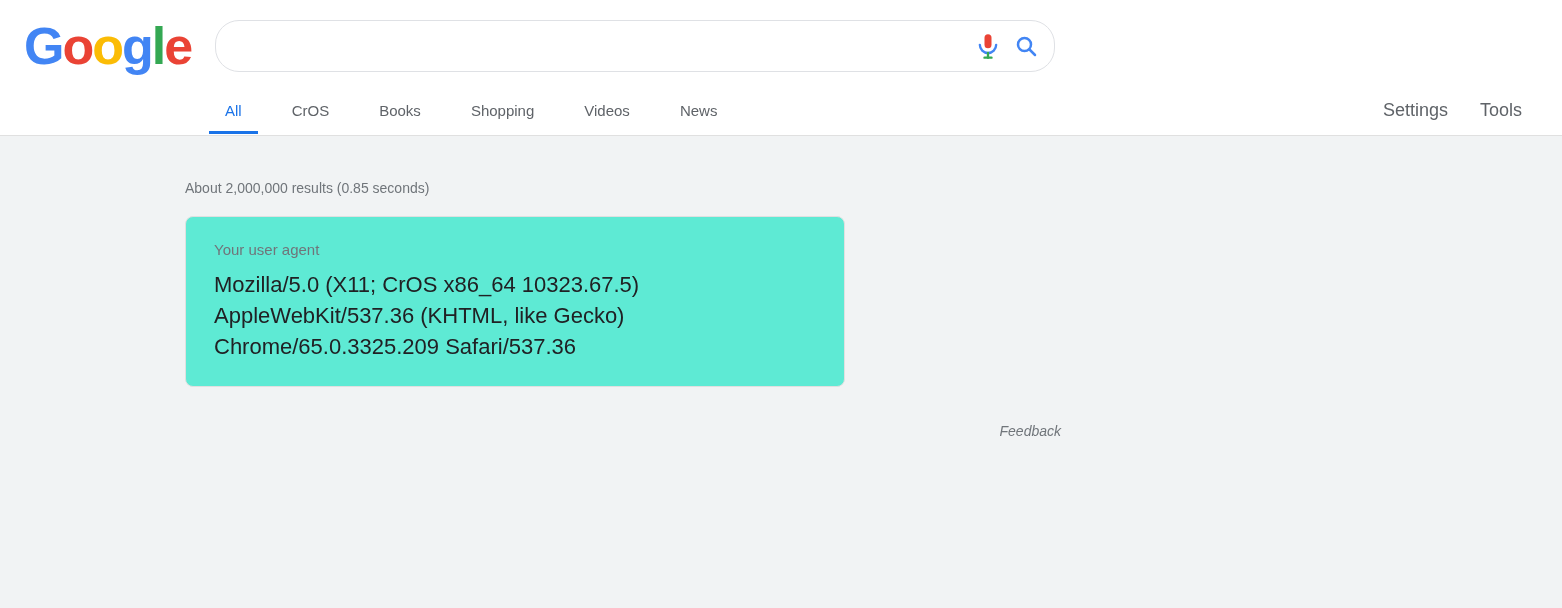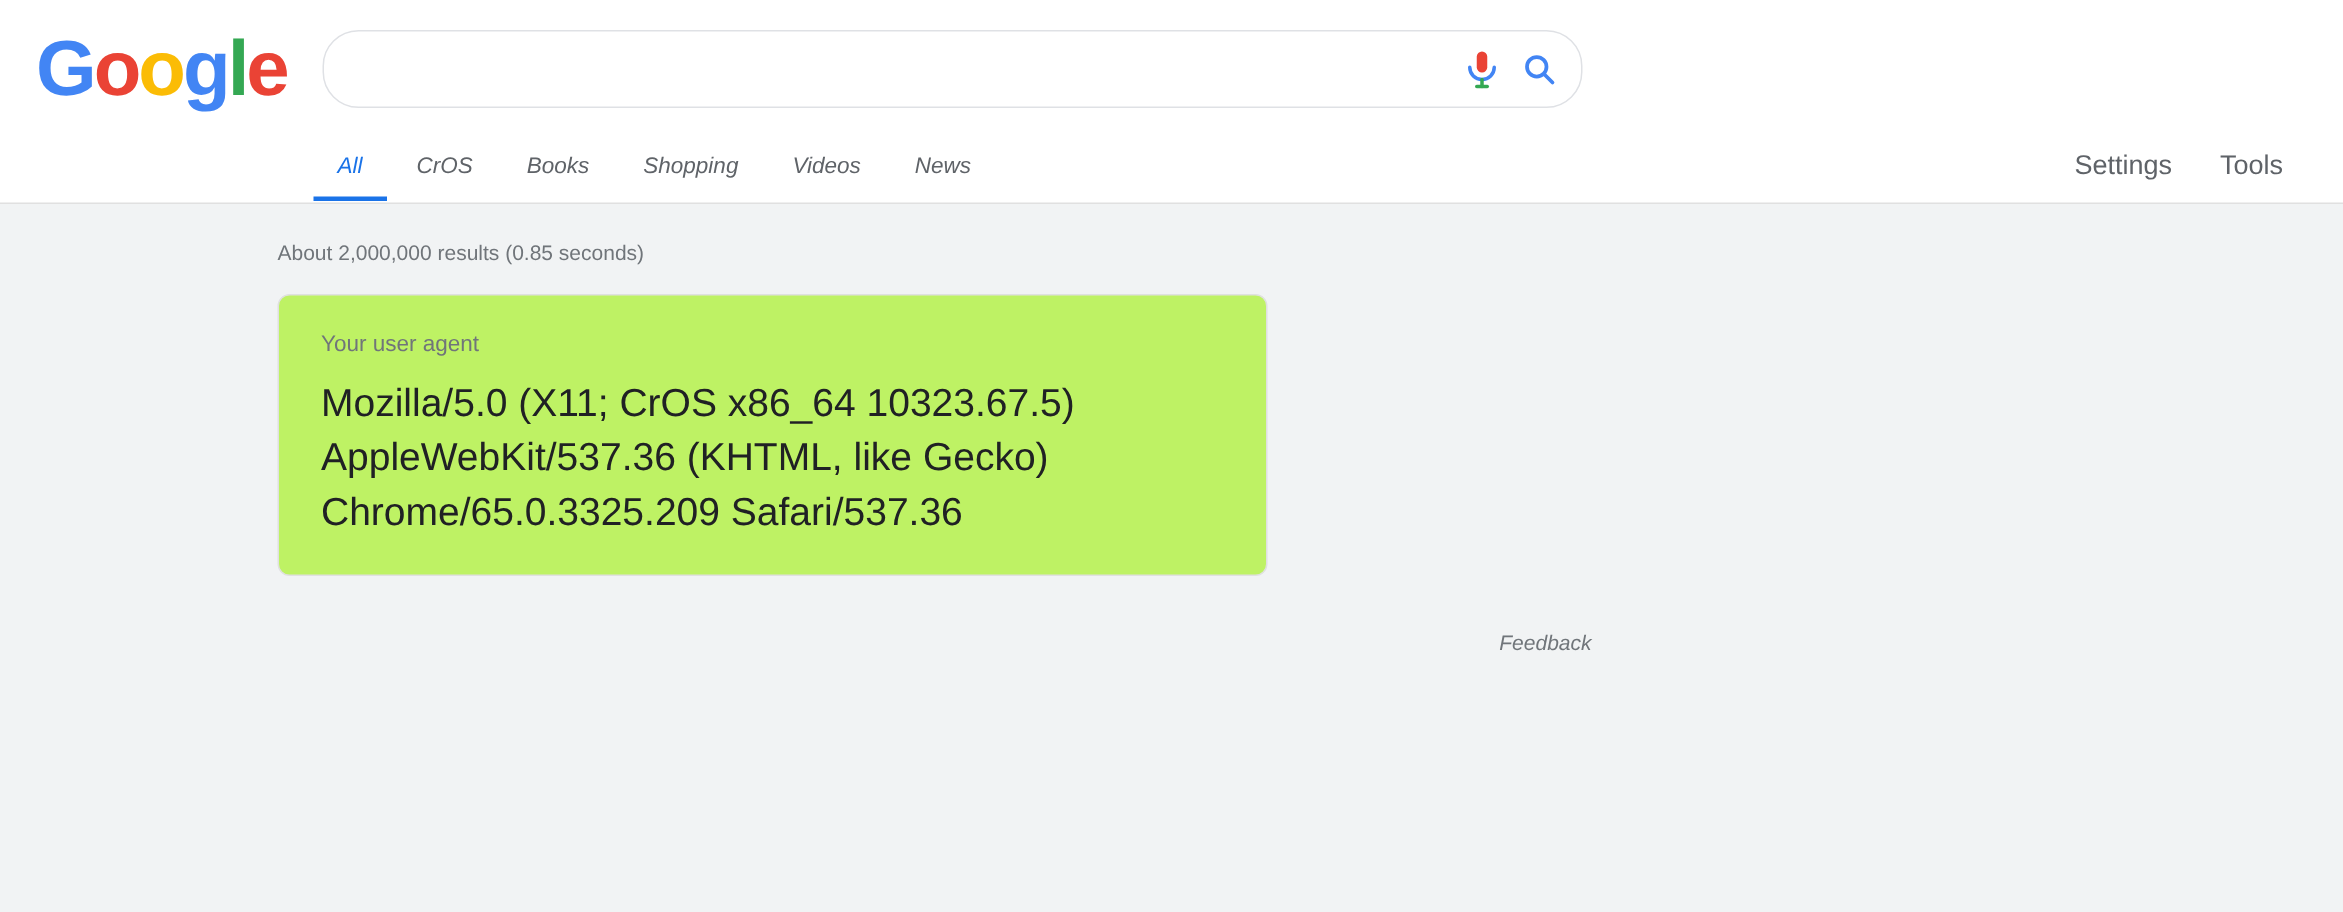--- a/index.html
+++ b/index.html
@@ -66,23 +66,22 @@
       height: 28px;
       cursor: pointer;
     }
     .search-icon-btn {
       cursor: pointer;
       display: flex;
       align-items: center;
     }
     .nav-tabs {
       display: flex;
-      gap: 4px;
+      gap: 18px;
       margin-left: 185px;
-      font-style: italic;
     }
     .nav-tab {
       padding: 12px 16px;
       font-size: 15px;
       color: #5f6368;
       cursor: pointer;
       text-decoration: none;
       display: flex;
       align-items: center;
       position: relative;
@@ -107,40 +106,41 @@
       text-decoration: none;
       display: flex;
       align-items: center;
       position: relative;
       border-bottom: 3px solid transparent;
       margin-bottom: -1px;
     }
     .main-content {
       padding: 24px 24px 24px 185px;
       max-width: 900px;
+      margin-top: 20px;
     }
     .results-count {
       font-size: 14px;
       color: #70757a;
       margin-bottom: 20px;
     }
     .result-card {
-      background: #bef264;
+      background: #5eead4;
       border: 1px solid #e0e0e0;
       border-radius: 8px;
       padding: 24px 28px;
       max-width: 660px;
     }
     .card-label {
       font-size: 15px;
       color: #70757a;
       margin-bottom: 12px;
     }
     .user-agent-text {
-      font-size: 26px;
+      font-size: 22px;
       color: #202124;
       line-height: 1.4;
       word-break: break-word;
     }
     .feedback-area {
       display: flex;
       justify-content: flex-end;
       padding: 12px 24px;
       max-width: 900px;
       margin-left: 185px;

